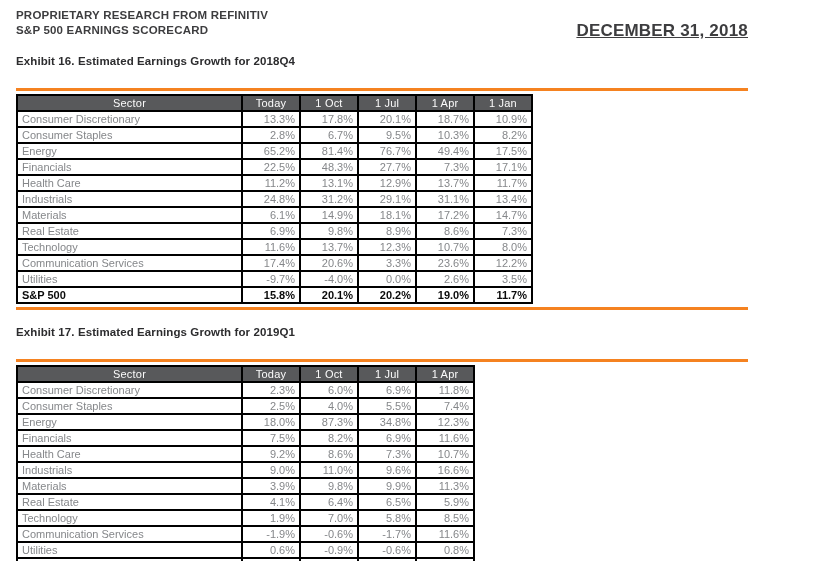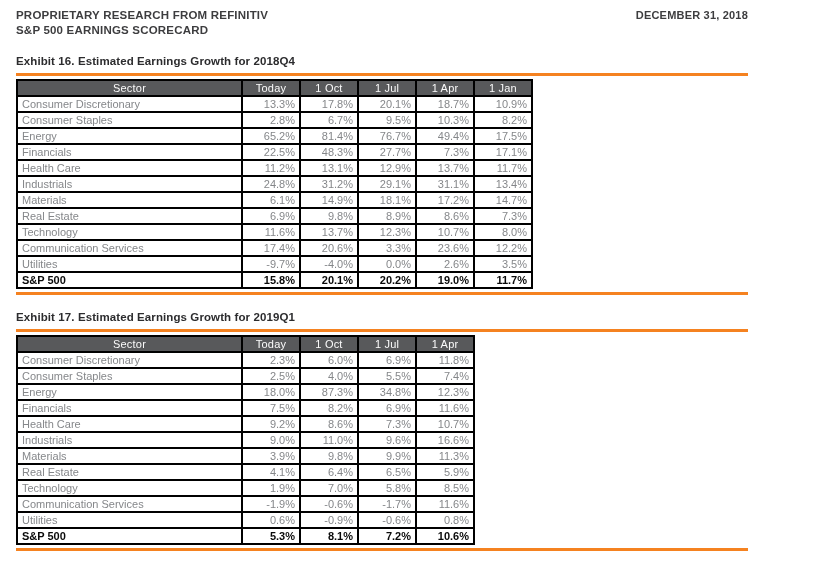--- a/index.html
+++ b/index.html
@@ -11,28 +11,28 @@
     --source-fg:#6d6e71;
     --border:#000000;
   }
   *{box-sizing:border-box;margin:0;padding:0}
   html,body{width:819px;height:561px;overflow:hidden;background:#ffffff;}
   body{font-family:"Liberation Sans","DejaVu Sans",sans-serif;-webkit-font-smoothing:antialiased;}
   .page{width:819px;height:561px;padding:8px 0 0 16px;position:relative;}
   .content{width:732px;}
 
   
-  .top-header{display:flex;justify-content:space-between;align-items:flex-start;width:732px;gap:36px;}
+  .top-header{display:flex;justify-content:space-between;align-items:flex-end;width:732px;gap:36px;}
   .top-header .left div{font-weight:bold;font-size:11.5px;line-height:15px;color:var(--title-fg);letter-spacing:.2px;}
-  .top-header .date{font-weight:bold;font-size:11px;color:var(--title-fg);letter-spacing:.2px;line-height:15px;}
+  .top-header .date{font-weight:bold;font-size:17px;color:var(--title-fg);letter-spacing:.2px;line-height:15px;text-decoration:underline;}
 
   
   .exhibit{margin-top:17px;width:732px;}
   .exhibit-2{margin-top:16px;}
-  .exhibit-title{font-weight:bold;font-size:11.5px;color:#2c2c2e;padding-bottom:6px;border-bottom:3px solid var(--accent);letter-spacing:.1px;}
+  .exhibit-title{font-weight:bold;font-size:11.5px;color:#2c2c2e;padding-bottom:21px;border-bottom:3px solid var(--accent);letter-spacing:.1px;}
 
   table{border-collapse:collapse;margin-top:3px;table-layout:fixed;border:2px solid var(--border);}
   col.col-sector{width:225px;}
   col.col-val{width:58px;}
   th{background:var(--header-bg);color:var(--header-fg);font-weight:normal;font-size:11px;height:16px;border:2px solid var(--border);padding:0 4px;text-align:center;letter-spacing:.2px;}
   td{font-size:11px;color:var(--cell-fg);border:2px solid var(--border);height:12px;line-height:12px;padding:1px 4px;background:#fff;white-space:nowrap;overflow:hidden;}
   td.sector{text-align:left;}
   td.val{text-align:right;}
   tr.total td{font-weight:bold;color:#0a0a0a;}
 

